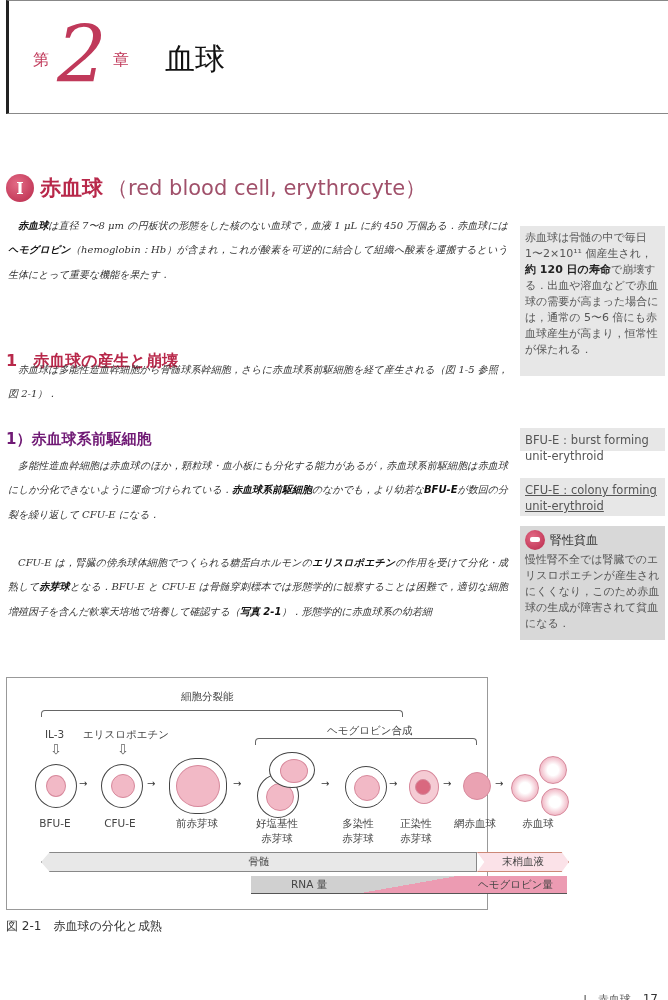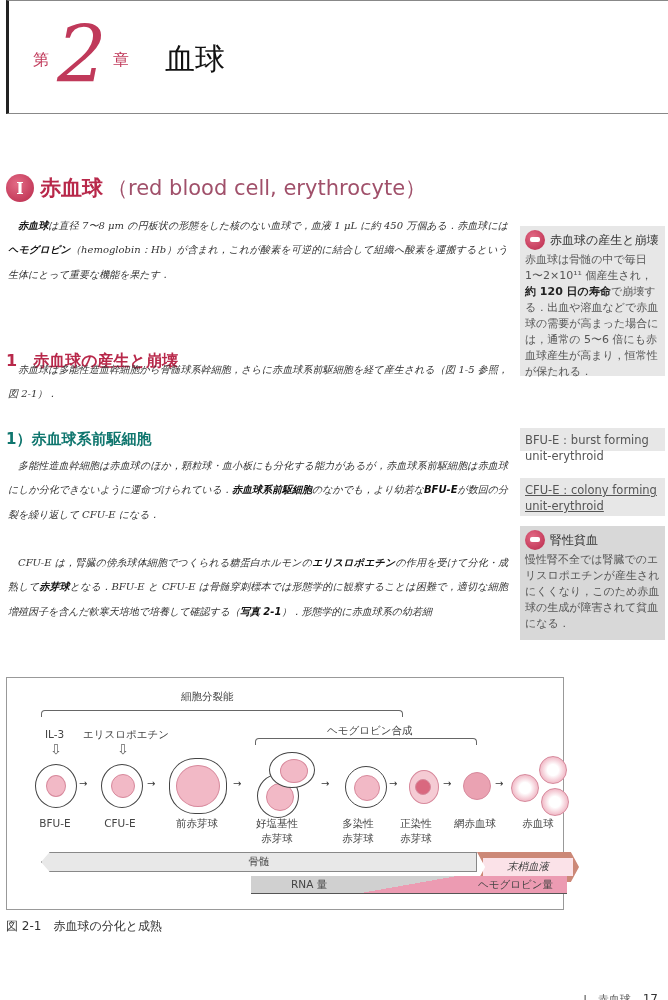--- a/index.html
+++ b/index.html
@@ -13,30 +13,30 @@
   .sec-head{position:absolute;left:6px;top:174px;display:flex;align-items:center;}
   .sec-badge{width:28px;height:28px;border-radius:50%;background:radial-gradient(circle at 40% 35%,#e36b86,#b8284a);color:#fff;font-family:"DejaVu Serif",serif;font-weight:bold;font-size:16px;display:flex;align-items:center;justify-content:center;margin-right:6px;}
   .sec-title-jp{font-size:21px;font-weight:bold;color:#b8284a;}
   .sec-title-en{font-size:21px;color:#a0506a;margin-left:4px;}
 
   .body-text{position:absolute;left:8px;width:500px;font-family:"DejaVu Serif",serif;font-size:10px;line-height:24.4px;color:#333;text-align:justify;font-style:italic;}
   .body-text b{font-family:"DejaVu Sans",sans-serif;color:#111;}
   .indent{text-indent:1em;}
 
   .sub-head{position:absolute;left:6px;font-size:16px;font-weight:bold;color:#b8284a;margin-top:15px;}
-  .sub-head2{position:absolute;left:6px;font-size:15px;font-weight:bold;color:#0f766e;}
+  .sub-head2{position:absolute;left:6px;font-size:15px;font-weight:bold;color:#701a75;}
 
   .side-box{position:absolute;left:520px;width:145px;background:#e7e7e7;box-sizing:border-box;padding:4px 5px;font-size:11px;line-height:16px;color:#555;}
   .side-box.dark{background:#d8d8d8;}
   .side-head{display:flex;align-items:center;color:#333;font-size:12px;margin-bottom:2px;}
   .hand-icon{width:20px;height:20px;border-radius:50%;background:radial-gradient(circle at 40% 35%,#e36b86,#b8284a);margin-right:5px;position:relative;flex:none;}
   .hand-icon::after{content:"";position:absolute;left:5px;top:7px;width:10px;height:5px;background:#fff;border-radius:2px;}
   .side-box b{color:#222;}
 
-  .figure{position:absolute;left:6px;top:677px;width:558px;height:233px;border:1px solid #999;box-sizing:border-box;}
+  .figure{position:absolute;left:6px;top:677px;width:482px;height:233px;border:1px solid #999;box-sizing:border-box;}
   .fig-label{position:absolute;font-size:10.5px;color:#444;white-space:nowrap;}
   .bracket{position:absolute;border:1px solid #666;border-bottom:none;height:6px;border-radius:4px 4px 0 0;}
   .arrow-down{position:absolute;font-size:14px;color:#666;}
   .cell{position:absolute;border:1.3px solid #444;border-radius:50%;background:#fff;}
   .nucleus{position:absolute;border-radius:50%;background:#f2b9c6;border:1px solid #d7899c;}
   .rbc{position:absolute;border-radius:50%;background:radial-gradient(circle,#fff 30%,#f3c4cf 65%,#e39aab 100%);border:1px solid #d7899c;}
   .arrow-r{position:absolute;font-size:10px;color:#333;}
   .cell-name{position:absolute;font-size:10.5px;color:#444;text-align:center;line-height:15px;}
   .band{position:absolute;height:18px;font-size:10.5px;color:#444;display:flex;align-items:center;justify-content:center;}
   .caption{position:absolute;left:6px;top:918px;font-size:12px;color:#333;}
@@ -68,24 +68,20 @@
 
 <div class="sub-head2" style="top:430px;">1）赤血球系前駆細胞</div>
 <div class="body-text indent" style="top:454px;">
   <span>多能性造血幹細胞は赤血球のほか，顆粒球・血小板にも分化する能力があるが，赤血球系前駆細胞は赤血球にしか分化できないように運命づけられている．</span><b>赤血球系前駆細胞</b><span>のなかでも，より幼若な</span><b>BFU-E</b><span>が数回の分裂を繰り返して CFU-E になる．</span>
 </div>
 <div class="body-text indent" style="top:551px;">
   <span>CFU-E は，腎臓の傍糸球体細胞でつくられる糖蛋白ホルモンの</span><b>エリスロポエチン</b><span>の作用を受けて分化・成熟して</span><b>赤芽球</b><span>となる．BFU-E と CFU-E は骨髄穿刺標本では形態学的に観察することは困難で，適切な細胞増殖因子を含んだ軟寒天培地で培養して確認する（</span><b>写真 2-1</b><span>）．形態学的に赤血球系の幼若細</span>
 </div>
 
 <div class="side-box" style="top:226px;height:150px;">
-  <div class="side-head">
-      <span class="hand-icon"></span>
-      <span>赤血球の産生と崩壊</span>
-    </div>
   <span>赤血球は骨髄の中で毎日 1〜2×10¹¹ 個産生され，</span><b>約 120 日の寿命</b><span>で崩壊する．出血や溶血などで赤血球の需要が高まった場合には，通常の 5〜6 倍にも赤血球産生が高まり，恒常性が保たれる．</span>
 </div>
 <div class="side-box" style="top:428px;height:23px;font-size:11.5px;">BFU-E：burst forming unit-erythroid</div>
 <div class="side-box" style="top:478px;height:38px;font-size:11.5px;text-decoration:underline;">CFU-E：colony forming unit-erythroid</div>
 <div class="side-box dark" style="top:526px;height:114px;">
   <div class="side-head">
       <span class="hand-icon"></span>
       <span>腎性貧血</span>
     </div>
   <span>慢性腎不全では腎臓でのエリスロポエチンが産生されにくくなり，このため赤血球の生成が障害されて貧血になる．</span>
@@ -141,21 +137,21 @@
   <span class="cell-name" style="left:238px;top:138px;width:64px;white-space:pre;">好塩基性
 赤芽球</span>
   <span class="cell-name" style="left:326px;top:138px;width:50px;white-space:pre;">多染性
 赤芽球</span>
   <span class="cell-name" style="left:384px;top:138px;width:50px;white-space:pre;">正染性
 赤芽球</span>
   <span class="cell-name" style="left:440px;top:138px;width:56px;">網赤血球</span>
   <span class="cell-name" style="left:506px;top:138px;width:50px;">赤血球</span>
 
   <div class="band" style="left:34px;top:174px;width:434px;background:#e8e8e8;border:1px solid #888;clip-path:polygon(2% 0,100% 0,100% 100%,2% 100%,0 50%);">骨髄</div>
-  <div class="band" style="left:470px;top:174px;width:90px;background:#fbe2e8;border:6px solid #3b82f6;border-color:#c87;clip-path:polygon(0 0,92% 0,100% 50%,92% 100%,0 100%,8% 50%);font-style:italic;">末梢血液</div>
+  <div class="band" style="left:470px;top:174px;width:90px;background:#fbe2e8;border:1px solid #3b82f6;border-color:#c87;clip-path:polygon(0 0,92% 0,100% 50%,92% 100%,0 100%,8% 50%);">末梢血液</div>
   <div class="band" style="left:244px;top:198px;width:316px;background:linear-gradient(170deg,#d0d0d0 50%,#ec9bb2 50%);border-bottom:1px solid #555;justify-content:space-between;padding:0 14px 0 40px;box-sizing:border-box;">
     <span>RNA 量</span>
     <span>ヘモグロビン量</span>
   </div>
 </div>
 <div class="caption">図 2-1　赤血球の分化と成熟</div>
 
 <div class="footer">
   <span>I　赤血球</span>
   <span class="pg">17</span>

